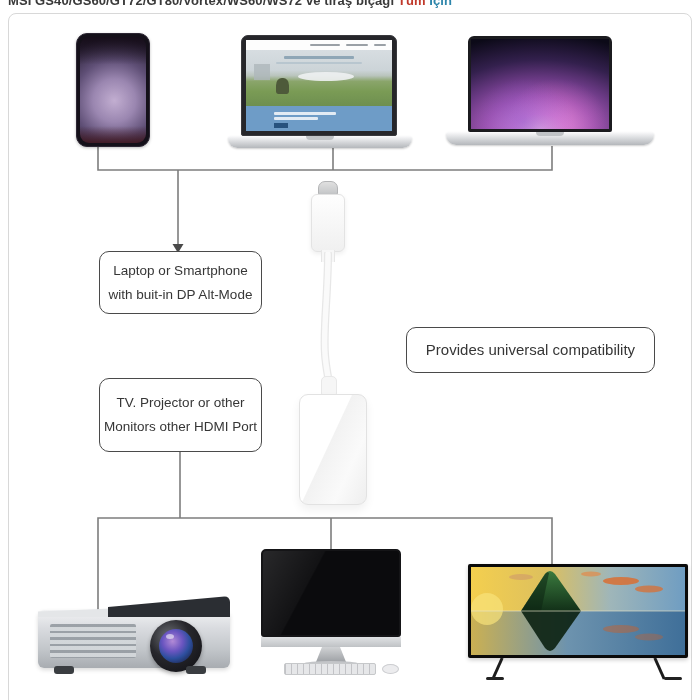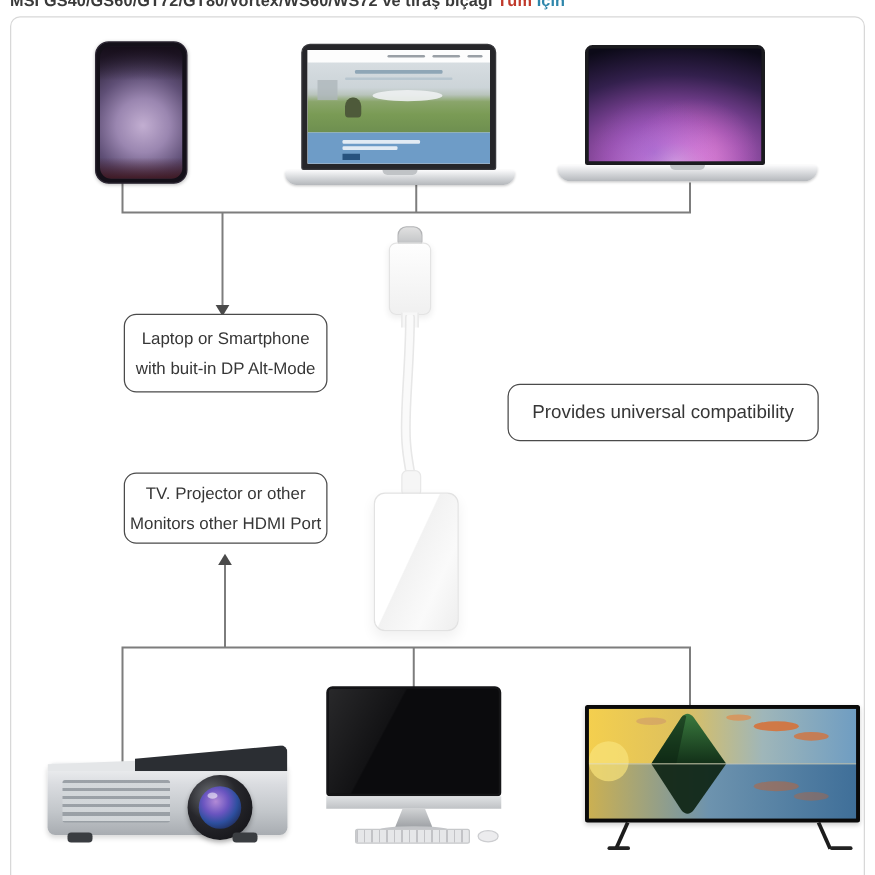--- a/index.html
+++ b/index.html
@@ -77,22 +77,22 @@
           border:1px solid #e8e8e8;}
   .hdmi-box{left:299px;top:394px;width:68px;height:111px;border-radius:9px;
             background:linear-gradient(115deg,#ffffff 44%,#f2f2f2 45%,#fafafa 72%,#eeeeee 100%);
             border:1px solid #e2e2e2;box-shadow:0 5px 10px rgba(0,0,0,.06);}
 
   
   .label-box{position:absolute;z-index:3;background:#fff;border:1.5px solid #4a4a4a;border-radius:10px;
              display:flex;flex-direction:column;align-items:center;justify-content:center;
              color:#363636;font-size:13.5px;line-height:1.75;text-align:center;}
   .box-dp{left:99px;top:251px;width:163px;height:63px;}
-  .box-hdmi{left:99px;top:378px;width:163px;height:57px;}
-  .box-univ{left:406px;top:307px;width:249px;height:46px;font-size:15px;}
+  .box-hdmi{left:99px;top:378px;width:163px;height:74px;}
+  .box-univ{left:406px;top:327px;width:249px;height:46px;font-size:15px;}
 
   
   .projector{left:36px;top:596px;width:198px;height:84px;}
   .pj-body{left:2px;top:14px;width:192px;height:58px;border-radius:6px;
            background:linear-gradient(180deg,#f2f3f4 0%,#dadce0 30%,#c2c6ca 68%,#a8acb1 100%);
            box-shadow:0 2px 4px rgba(0,0,0,.15);}
   .pj-toplight{left:2px;top:7px;width:192px;height:14px;background:#e4e6e8;
            clip-path:polygon(0 60%,100% 5%,100% 100%,0 100%);}
   .pj-topdark{left:72px;top:0;width:122px;height:21px;background:#2b2e33;border-radius:0 6px 0 0;
            clip-path:polygon(0 52%,100% 0,100% 100%,0 100%);}

